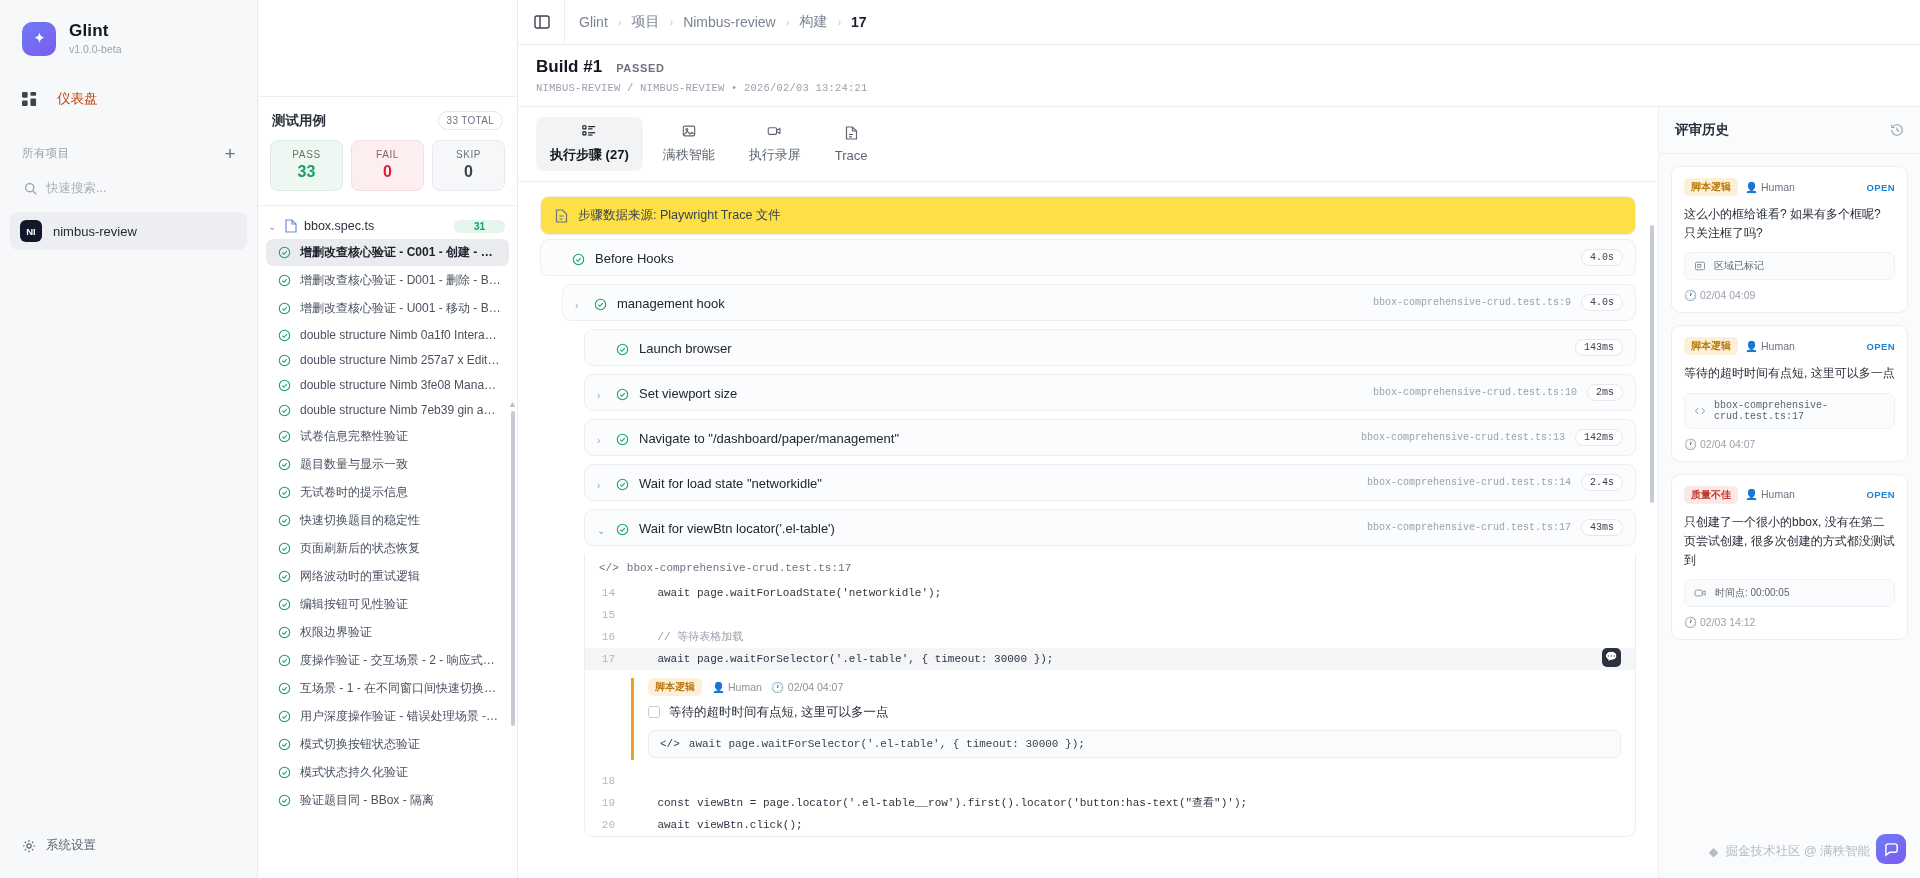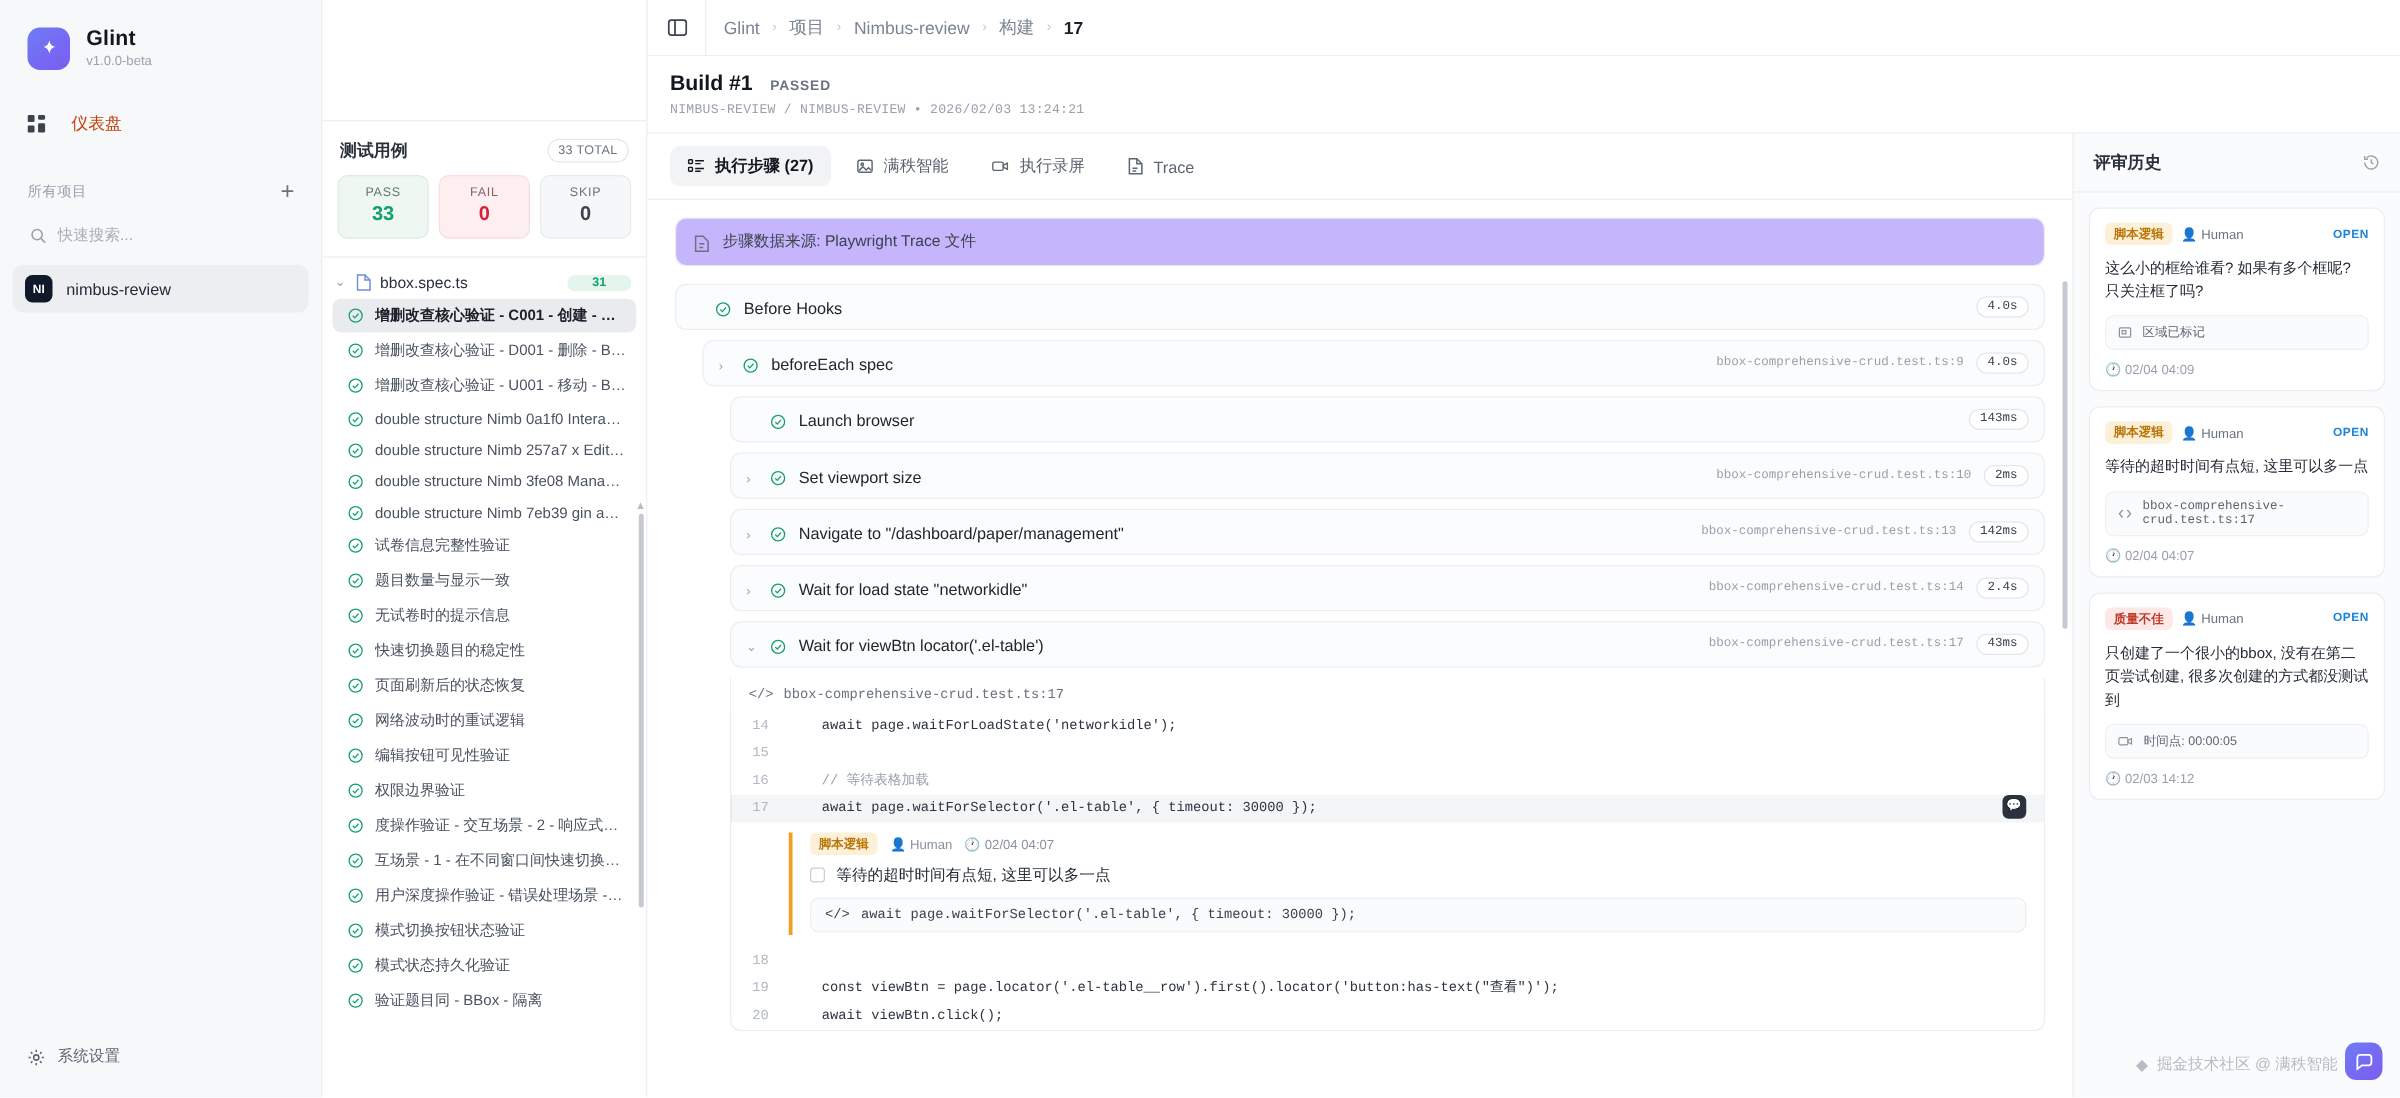--- a/index.html
+++ b/index.html
@@ -152,30 +152,30 @@
   .buildtitle .t { font-size: 17px; font-weight: 700; color: #12161f; }
   .buildtitle .st { font-size: 11px; font-weight: 600; letter-spacing: .7px; color: #6b7280; }
   .buildsub { margin-top: 5px; font-size: 10.5px; color: #9aa1ad; font-family: "Liberation Mono", monospace; letter-spacing: .2px; }
 
   .content { flex: 1; display: flex; min-height: 0; }
   .stepspane { flex: 1; min-width: 0; display: flex; flex-direction: column; background: #fff; position: relative; }
 
   .tabs { display: flex; align-items: center; gap: 6px; padding: 10px 14px 10px 18px; }
   .tab {
     display: flex; align-items: center; gap: 8px;
-    padding: 7px 14px; border-radius: 8px; font-size: 13px; color: #5d6572; cursor: pointer;
+    padding: 7px 14px; border-radius: 8px; font-size: 13px; color: #5d6572; cursor: pointer; flex-direction: column;
   }
   .tab.active { background: #f2f3f5; color: #12161f; font-weight: 700; }
   .tabs-rule { height: 1px; background: #eceef1; margin: 0; }
 
   .steps { flex: 1; overflow: hidden; padding: 14px 22px 0 22px; position: relative; }
   .src-note {
-    display: flex; align-items: flex-end; gap: 10px;
-    border: 1px solid #e9ebef; border-radius: 9px; background: #c4b5fd;
-    padding: 10px 14px; font-size: 12.5px; color: #3b4250; margin-bottom: 14px;
+    display: flex; align-items: center; gap: 10px;
+    border: 1px solid #e9ebef; border-radius: 9px; background: #fde047;
+    padding: 10px 14px; font-size: 12.5px; color: #3b4250; margin-bottom: 4px;
   }
   .step {
     display: flex; align-items: flex-end; gap: 10px;
     border: 1px solid #eceef1; border-radius: 9px; background: #fbfcfd;
     padding: 9px 12px; margin-bottom: 8px; font-size: 13px; color: #20262f;
   }
   .step .chev { color: #9aa1ad; font-size: 10px; width: 9px; flex: 0 0 9px; }
   .step .chev.blank { visibility: hidden; }
   .step .lbl { white-space: nowrap; }
   .step .meta {
@@ -619,21 +619,21 @@
                 <span class="meta">
                   <span class="dur">4.0s</span>
                 </span>
               </div>
               <div class="step ind1">
                 <span class="chev">›</span>
                 <svg class="check" viewBox="0 0 16 16" fill="none" stroke="#16a06b" stroke-width="1.3">
                   <circle cx="8" cy="8" r="6.4"></circle>
                   <path d="M5.2 8.2l2 2 3.6-4"></path>
                 </svg>
-                <span class="lbl">beforeEach spec</span>
+                <span class="lbl">management hook</span>
                 <span class="meta">
                   <span class="src">bbox-comprehensive-crud.test.ts:9</span>
                   <span class="dur">4.0s</span>
                 </span>
               </div>
               <div class="step ind2">
                 <span class="chev blank">›</span>
                 <svg class="check" viewBox="0 0 16 16" fill="none" stroke="#16a06b" stroke-width="1.3">
                   <circle cx="8" cy="8" r="6.4"></circle>
                   <path d="M5.2 8.2l2 2 3.6-4"></path>

